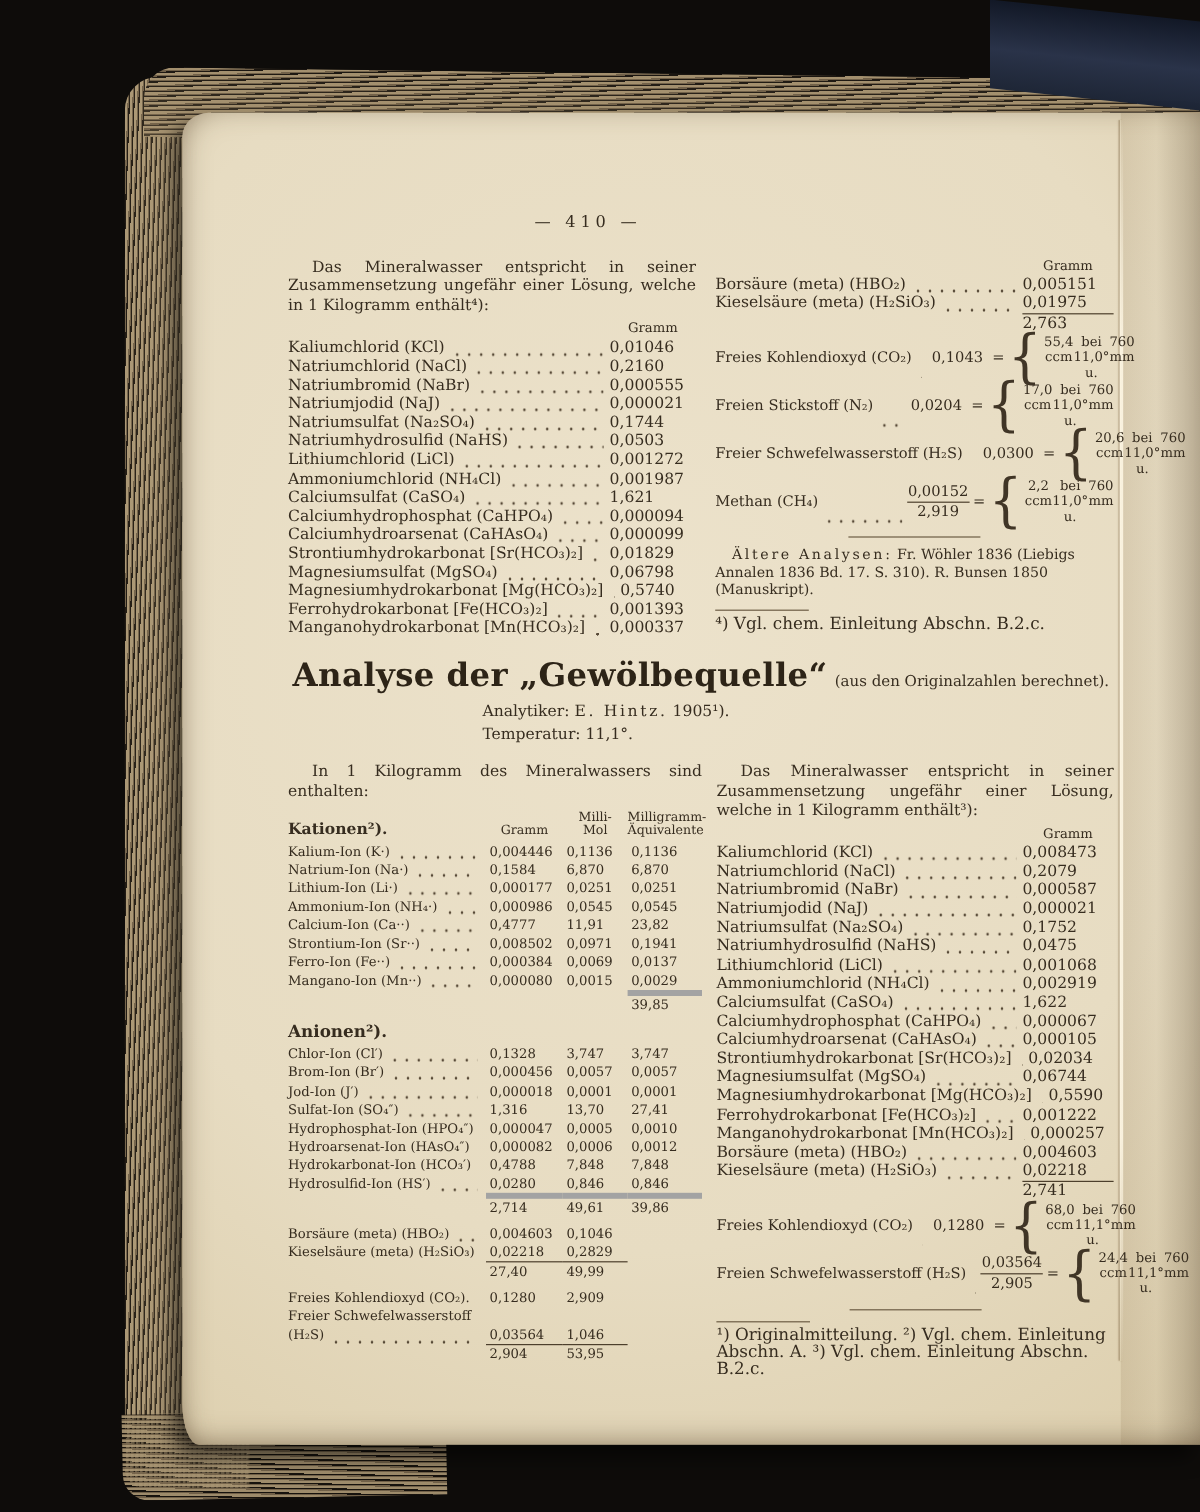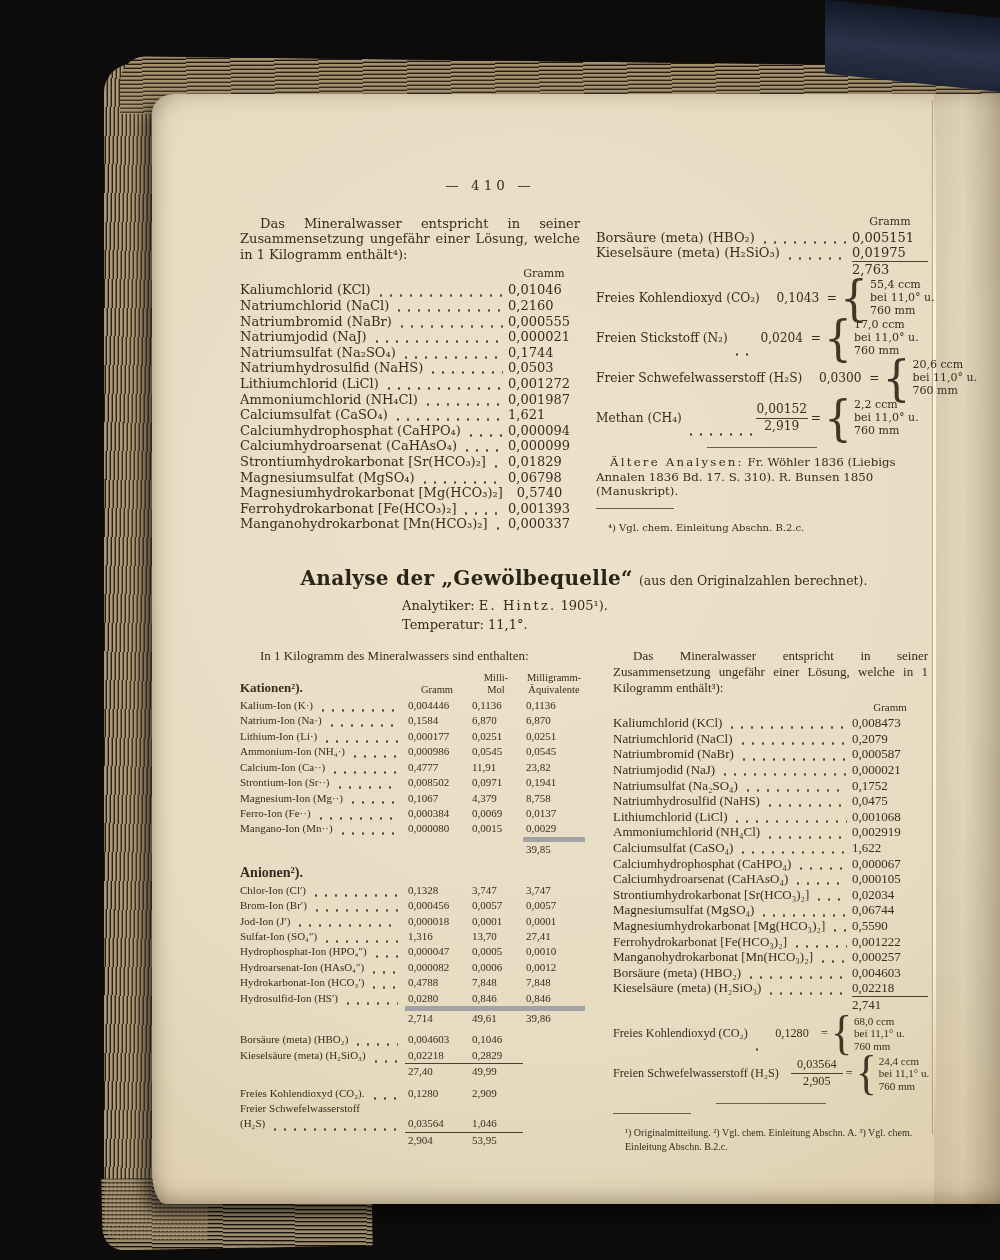--- a/index.html
+++ b/index.html
@@ -78,45 +78,45 @@
   .sumrow .pad{flex:1 1 auto;}
   .sumrow .val{padding-left:10px;}
   
   .grow{display:flex;align-items:center;margin:2px 0;font-size:12.2px;}
   .grow .nm{white-space:nowrap;}
   .grow .leader{margin:0 4px;}
   .vblock{display:flex;flex-direction:column;flex:0 0 auto;min-width:52px;text-align:center;}
   .vblock .val{width:auto;}
   .eq{margin:0 3px;flex:0 0 auto;}
   .brace{flex:0 0 auto;font-size:44px;line-height:38px;font-weight:300;transform:scaleY(1.1);color:#40352­6;color:#403526;margin-right:2px;}
-  .cond{display:flex;flex-direction:column;flex:0 0 74px;font-size:11px;line-height:12.6px;text-align:left;}
+  .cond{display:flex;flex-direction:row;flex:0 0 74px;font-size:11px;line-height:12.6px;text-align:center;}
   
   .headingblock{margin-top:24px;text-align:center;}
-  .title{font-size:20px;font-weight:bold;letter-spacing:.3px;color:#2d2417;}
+  .title{font-size:27px;font-weight:bold;letter-spacing:.3px;color:#2d2417;}
   .title-suffix{font-size:12.5px;margin-left:6px;text-align:right;}
   .meta{margin-top:8px;margin-left:162px;text-align:left;font-size:13px;line-height:19px;}
   .sperr{letter-spacing:2.2px;}
   
   .ion-head{display:grid;grid-template-columns:1fr 64px 54px 62px;align-items:end;font-size:10.5px;line-height:11.5px;margin:8px 0 3px 0;}
   .ion-head .lbl{font-size:13px;font-weight:bold;line-height:14px;}
   .ion-head .hc{text-align:center;}
   .irow{display:grid;grid-template-columns:1fr 64px 54px 62px;font-size:11px;line-height:15.4px;}
   .inm{display:flex;align-items:baseline;min-width:0;padding-right:2px;}
   .inm .nm{white-space:nowrap;}
   .inm .leader{min-width:0;}
   .ic{padding-left:3px;}
   .ulc{border-bottom:1px solid #4c3f2c;}
   .tc{border-top:5px solid #a3a3a3;}
   .ion-label{font-size:14px;font-weight:bold;margin:8px 0 2px 0;}
   .note{font-size:12.5px;text-align:justify;text-indent:18px;margin-top:8px;line-height:15.8px;}
   
   .mini-rule{width:110px;border-top:1px solid #6d5d45;margin:10px auto 7px auto;}
   .analyses{font-size:11.8px;line-height:14.5px;text-indent:14px;margin:0;}
   .fn-rule{width:78px;border-top:1px solid #6d5d45;margin:9px 0 4px 0;}
-  .footnote{font-size:10px;line-height:14px;margin:12px;}
+  .footnote{font-size:14px;line-height:14px;margin:0;}
   .gap6{height:6px;}
 </style>
 </head>
 <body>
 
 <div class="stack-left"></div>
 <div class="stack-top"></div>
 <div class="stack-bottom"></div>
 <div class="cover-band"></div>
 
@@ -301,21 +301,21 @@
   </div>
 
   <div class="headingblock">
     <span class="title">Analyse der „Gewölbequelle“</span><span class="title-suffix">(aus den Originalzahlen berechnet).</span>
     <div class="meta">
       <div><span>Analytiker:</span> <span class="sperr">E. Hintz.</span> <span>1905¹).</span></div>
       <div>Temperatur: 11,1°.</div>
     </div>
   </div>
 
-  <div class="twocol" style="margin-top:14px;gap:28px;font-family:Liberation Serif, serif;">
+  <div class="twocol" style="margin-top:14px;gap:12px;">
     <div class="col-l" style="flex-basis:345px;width:345px;">
       <p class="intro" style="margin-bottom:0;">In 1 Kilogramm des Mineralwassers sind enthalten:</p>
       <div class="ion-head">
         <div class="lbl">Kationen²).</div>
         <div class="hc">Gramm</div>
         <div class="hc"><span>Milli-</span><br><span>Mol</span></div>
         <div class="hc"><span>Milligramm-</span><br><span>Äquivalente</span></div>
       </div>
       <div>
           <div class="irow">
@@ -367,29 +367,20 @@
             <span class="inm">
               <span class="nm">Strontium-Ion (Sr··)</span>
               <span class="leader"></span>
             </span>
             <span class="ic">0,008502</span>
             <span class="ic">0,0971</span>
             <span class="ic">0,1941</span>
           </div>
           <div class="irow">
             <span class="inm">
-              <span class="nm">Magnesium-Ion (Mg··)</span>
-              <span class="leader"></span>
-            </span>
-            <span class="ic">0,1067</span>
-            <span class="ic">4,379</span>
-            <span class="ic">8,758</span>
-          </div>
-          <div class="irow">
-            <span class="inm">
               <span class="nm">Ferro-Ion (Fe··)</span>
               <span class="leader"></span>
             </span>
             <span class="ic">0,000384</span>
             <span class="ic">0,0069</span>
             <span class="ic">0,0137</span>
           </div>
           <div class="irow">
             <span class="inm">
               <span class="nm">Mangano-Ion (Mn··)</span>

